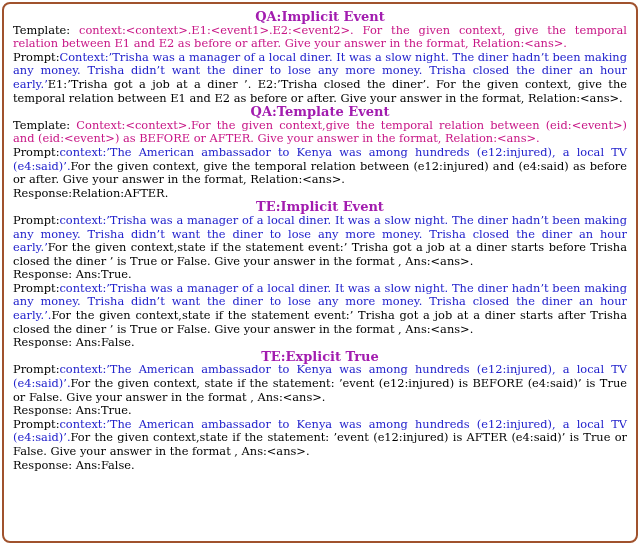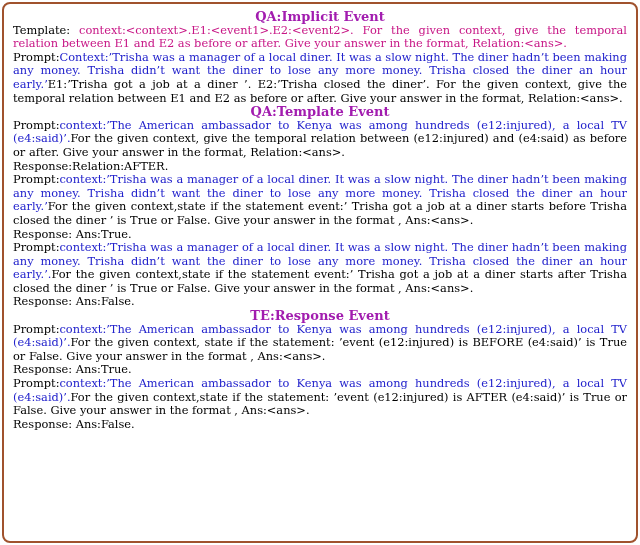--- a/index.html
+++ b/index.html
@@ -51,25 +51,27 @@
 </style>
 </head>
 <body>
 
 <div class="figure-box">
   <div>
       <div class="heading">QA:Implicit Event</div>
       <div class="para"><span class="seg seg-label">Template</span><span class="seg seg-body">: </span><span class="seg seg-template">context:&lt;context&gt;.E1:&lt;event1&gt;.E2:&lt;event2&gt;. For the given context, give the temporal relation between E1 and E2 as before or after. Give your answer in the format, Relation:&lt;ans&gt;.</span></div>
       <div class="para"><span class="seg seg-label">Prompt:</span><span class="seg seg-context">Context:’Trisha was a manager of a local diner. It was a slow night. The diner hadn’t been making any money. Trisha didn’t want the diner to lose any more money. Trisha closed the diner an hour early.’</span><span class="seg seg-body">E1:’Trisha got a job at a diner ’. E2:’Trisha closed the diner’. For the given context, give the temporal relation between E1 and E2 as before or after. Give your answer in the format, Relation:&lt;ans&gt;.</span></div>
       <div class="heading">QA:Template Event</div>
+      <div class="para"><span class="seg seg-label">Template</span><span class="seg seg-body">: </span><span class="seg seg-template">Context:&lt;context&gt;.For the given context,give the temporal relation between (eid:&lt;event&gt;) and (eid:&lt;event&gt;) as BEFORE or AFTER. Give your answer in the format, Relation:&lt;ans&gt;.</span></div>
       <div class="para"><span class="seg seg-label">Prompt:</span><span class="seg seg-context">context:’The American ambassador to Kenya was among hundreds (e12:injured), a local TV (e4:said)’.</span><span class="seg seg-body">For the given context, give the temporal relation between (e12:injured) and (e4:said) as before or after. Give your answer in the format, Relation:&lt;ans&gt;.</span></div>
       <div class="para"><span class="seg seg-label">Response:</span><span class="seg seg-body">Relation:AFTER.</span></div>
+      <div class="heading">TE:Implicit Event</div>
       <div class="para"><span class="seg seg-label">Prompt:</span><span class="seg seg-context">context:’Trisha was a manager of a local diner. It was a slow night. The diner hadn’t been making any money. Trisha didn’t want the diner to lose any more money. Trisha closed the diner an hour early.’</span><span class="seg seg-body">For the given context,state if the statement event:’ Trisha got a job at a diner starts before Trisha closed the diner ’ is True or False. Give your answer in the format , Ans:&lt;ans&gt;.</span></div>
       <div class="para"><span class="seg seg-label">Response:</span><span class="seg seg-body"> Ans:True.</span></div>
       <div class="para"><span class="seg seg-label">Prompt:</span><span class="seg seg-context">context:’Trisha was a manager of a local diner. It was a slow night. The diner hadn’t been making any money. Trisha didn’t want the diner to lose any more money. Trisha closed the diner an hour early.’.</span><span class="seg seg-body">For the given context,state if the statement event:’ Trisha got a job at a diner starts after Trisha closed the diner ’ is True or False. Give your answer in the format , Ans:&lt;ans&gt;.</span></div>
       <div class="para"><span class="seg seg-label">Response:</span><span class="seg seg-body"> Ans:False.</span></div>
-      <div class="heading">TE:Response Event</div>
+      <div class="heading">TE:Explicit True</div>
       <div class="para"><span class="seg seg-label">Prompt:</span><span class="seg seg-context">context:’The American ambassador to Kenya was among hundreds (e12:injured), a local TV (e4:said)’.</span><span class="seg seg-body">For the given context, state if the statement: ’event (e12:injured) is BEFORE (e4:said)’ is True or False. Give your answer in the format , Ans:&lt;ans&gt;.</span></div>
       <div class="para"><span class="seg seg-label">Response:</span><span class="seg seg-body"> Ans:True.</span></div>
       <div class="para"><span class="seg seg-label">Prompt:</span><span class="seg seg-context">context:’The American ambassador to Kenya was among hundreds (e12:injured), a local TV (e4:said)’.</span><span class="seg seg-body">For the given context,state if the statement: ’event (e12:injured) is AFTER (e4:said)’ is True or False. Give your answer in the format , Ans:&lt;ans&gt;.</span></div>
       <div class="para"><span class="seg seg-label">Response:</span><span class="seg seg-body"> Ans:False.</span></div>
     </div>
 </div>
 
 </body></html>

